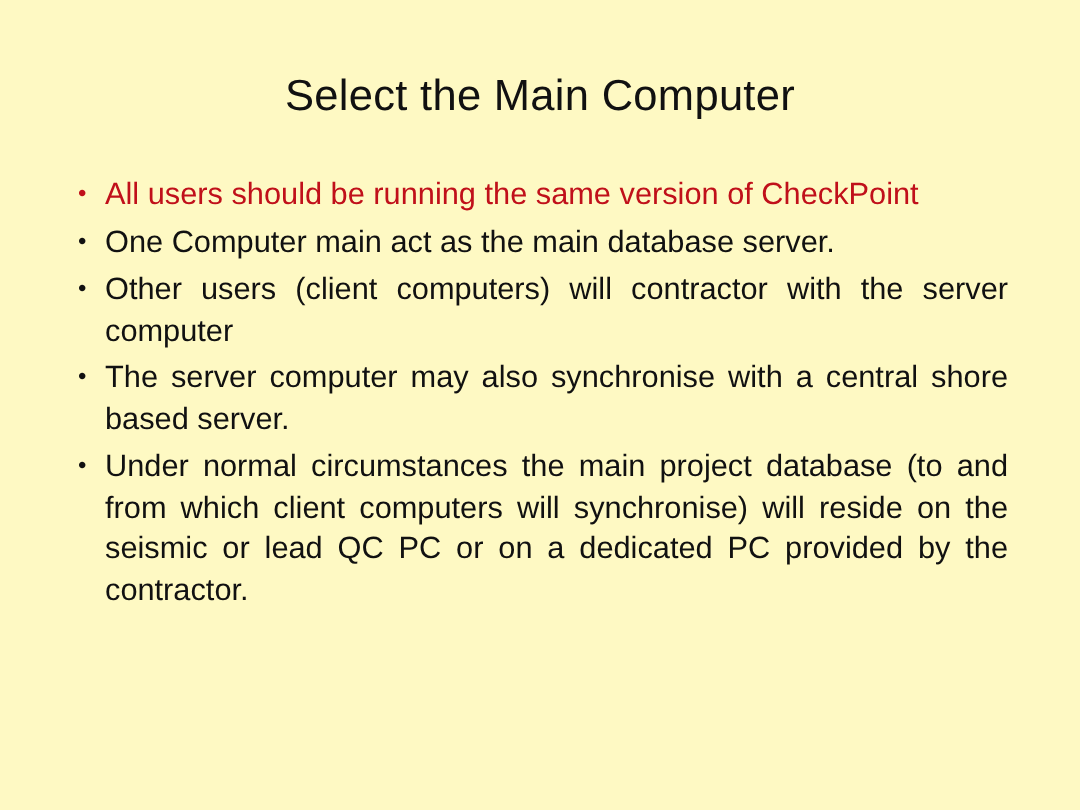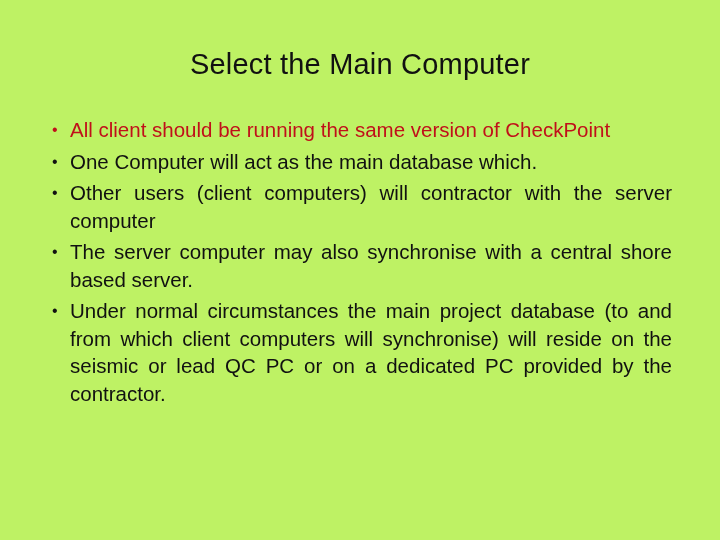--- a/index.html
+++ b/index.html
@@ -11,21 +11,21 @@
       width: 720px;
       height: 540px;
       position: relative;
       overflow: hidden;
       font-family: "Liberation Sans", "DejaVu Sans", sans-serif;
     }
     .slide {
       position: absolute;
       left: 0; top: 0;
       width: 720px; height: 540px;
-      background: #bef264;
+      background: #fef9c3;
     }
     .title {
       position: absolute;
       left: 0;
       top: 48px;
       width: 720px;
       text-align: center;
       font-size: 29px;
       color: #111111;
       letter-spacing: 0.2px;
@@ -67,25 +67,25 @@
   </style>
 </head>
 <body>
 
 <div class="slide">
   <div class="title">Select the Main Computer</div>
 
   <ul class="bullets">
     <li class="bullet red">
       <span class="dot">•</span>
-      <span class="txt">All client should be running the same version of CheckPoint</span>
+      <span class="txt">All users should be running the same version of CheckPoint</span>
     </li>
     <li class="bullet">
       <span class="dot">•</span>
-      <span class="txt">One Computer will act as the main database which.</span>
+      <span class="txt">One Computer main act as the main database server.</span>
     </li>
     <li class="bullet">
       <span class="dot">•</span>
       <span class="txt">Other users (client computers) will contractor with the server computer</span>
     </li>
     <li class="bullet">
       <span class="dot">•</span>
       <span class="txt">The server computer may also synchronise with a central shore based server.</span>
     </li>
     <li class="bullet">

